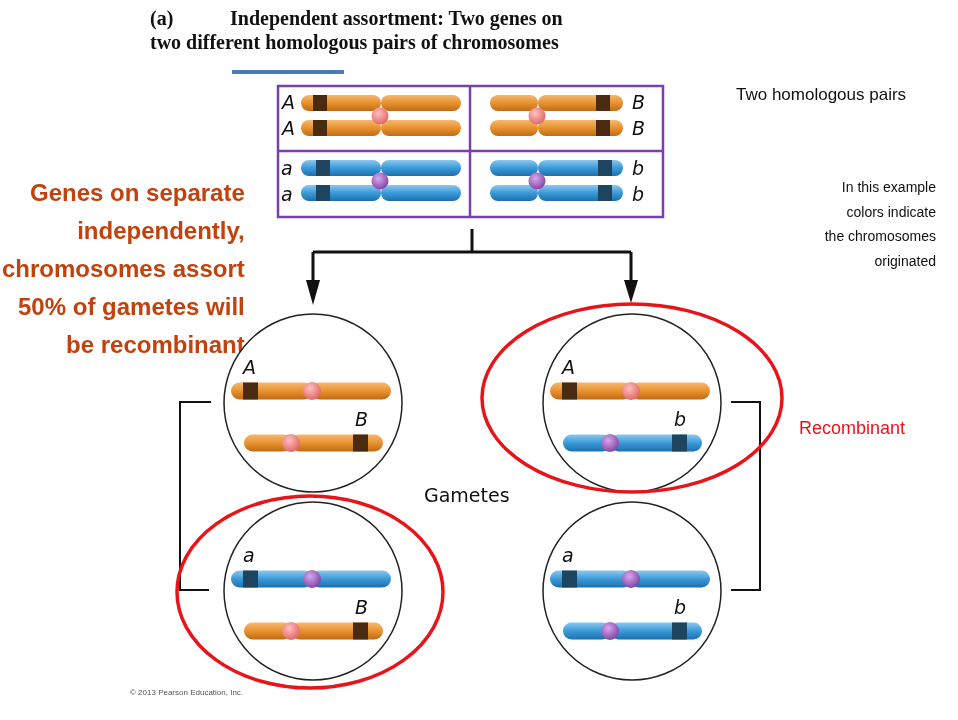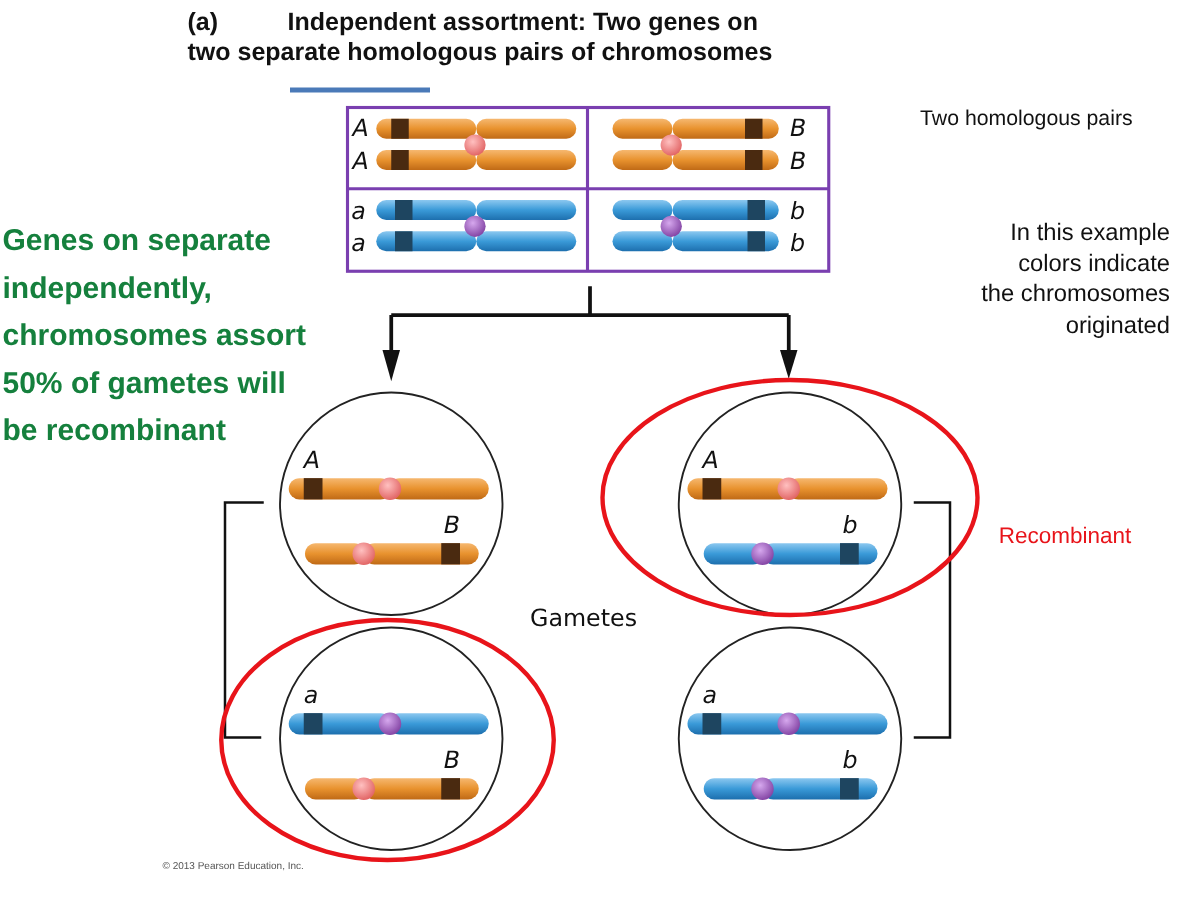--- a/index.html
+++ b/index.html
@@ -1,37 +1,37 @@
 <!DOCTYPE html>
 <html><head>
 <meta charset="utf-8">
 <style>
   html, body { margin: 0; padding: 0; background: #ffffff; }
   body { width: 958px; height: 720px; position: relative; overflow: hidden; font-family: "Liberation Sans", sans-serif; }
-  .title { position: absolute; left: 150px; top: 6px; width: 520px; font-family: Liberation Sans, sans-serif; font-size: 20px; color: #111; line-height: 24px; }
+  .title { position: absolute; left: 150px; top: 6px; width: 520px; font-family: Liberation Serif, serif; font-size: 20px; color: #111; line-height: 24px; }
   .title .l1 { display: block; }
   .title .l1 .lbl { display: inline-block; width: 80px; font-weight: 600; }
   .title .l1 .txt { font-weight: 600; }
   .title .l2 { display: block; font-weight: 600; padding-left: 0; }
   .underline { position: absolute; left: 232px; top: 70px; width: 112px; height: 4px; background: #4a7ab8; }
-  .left-note { position: absolute; left: 2px; top: 174px; font-family: "Liberation Sans", sans-serif; font-weight: bold; font-size: 24px; line-height: 38px; color: #15803d; }
-  .right-note { position: absolute; right: 22px; top: 175px; text-align: right; font-size: 19px; line-height: 24.5px; color: #111; }
+  .left-note { position: absolute; left: 2px; top: 174px; font-family: "Liberation Sans", sans-serif; font-weight: bold; font-size: 24px; line-height: 38px; color: #c2410c; text-align: right; }
+  .right-note { position: absolute; right: 22px; top: 175px; text-align: right; font-size: 14px; line-height: 24.5px; color: #111; }
   .pairs-note { position: absolute; left: 712px; top: 85px; font-size: 17px; color: #111; margin-left: 24px; }
   .recomb-note { position: absolute; left: 799px; top: 418px; font-size: 18px; color: #e8141a; }
   .gametes-label { position: absolute; left: 424px; top: 484px; font-family: "DejaVu Sans", sans-serif; font-size: 19px; color: #111; }
   .copyright { position: absolute; left: 130px; top: 688px; font-size: 8px; color: #555; }
   svg.diagram { position: absolute; left: 0; top: 0; }
   .allele { font-family: "DejaVu Sans", sans-serif; font-style: italic; font-size: 19px; fill: #111; }
 </style>
 </head>
 <body>
 
 <div class="title">
   <span class="l1"><span class="lbl">(a)</span><span class="txt">Independent assortment: Two genes on</span></span>
-  <span class="l2">two separate homologous pairs of chromosomes</span>
+  <span class="l2">two different homologous pairs of chromosomes</span>
 </div>
 <div class="underline"></div>
 
 <div class="left-note">
   <div>Genes on separate</div>
   <div>independently,</div>
   <div>chromosomes assort</div>
   <div>50% of gametes will</div>
   <div>be recombinant</div>
 </div>

